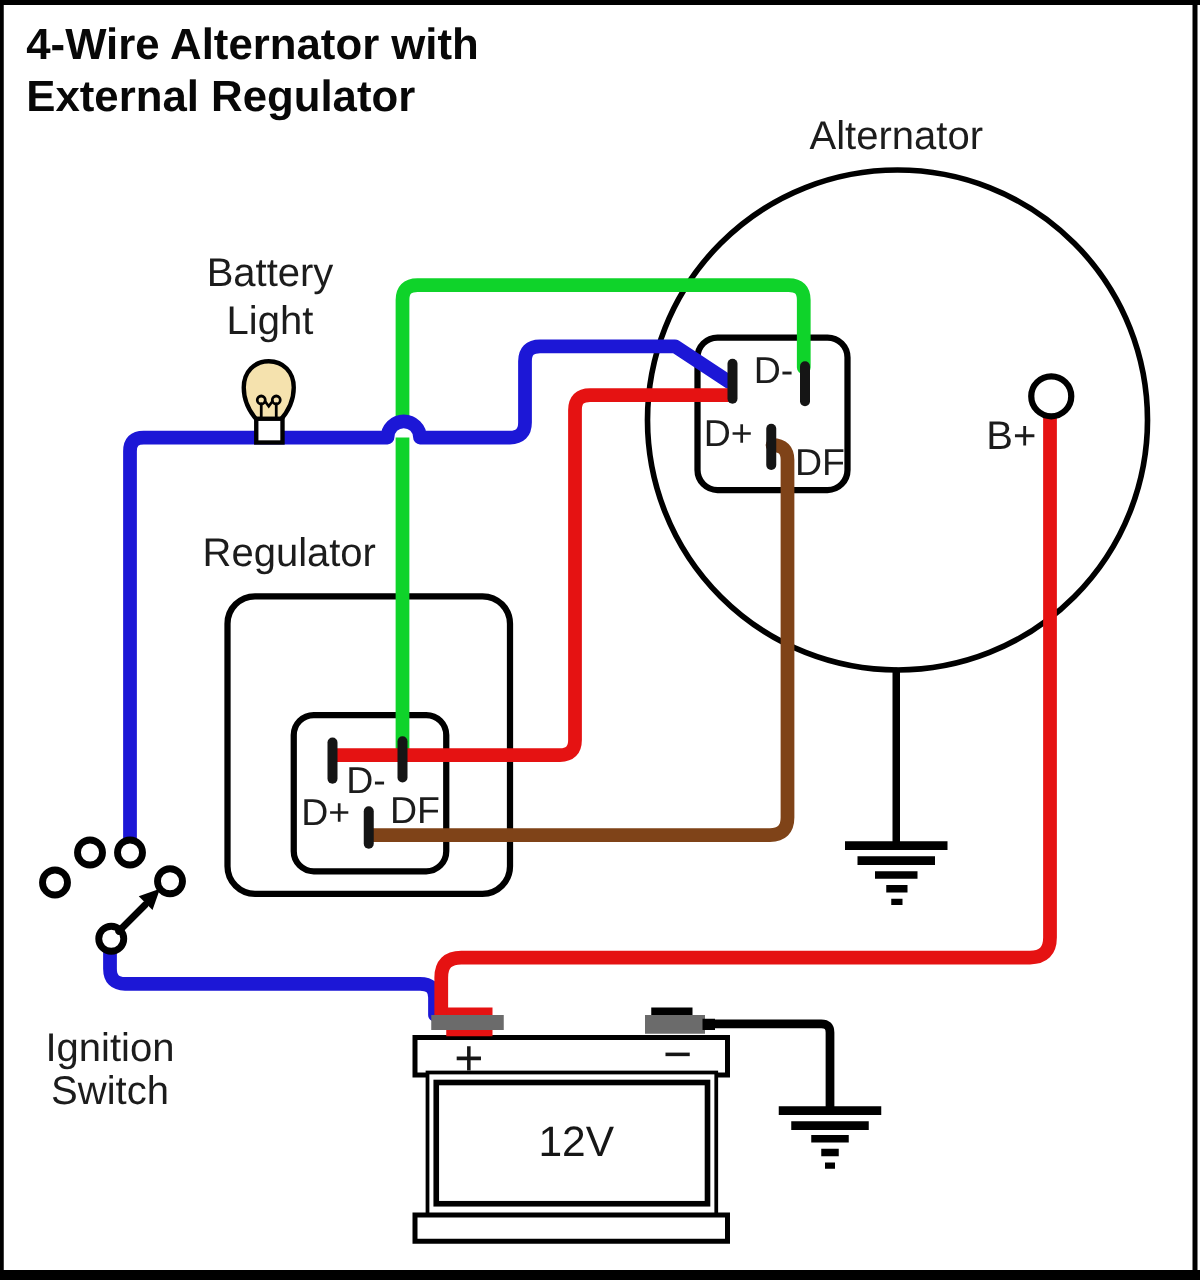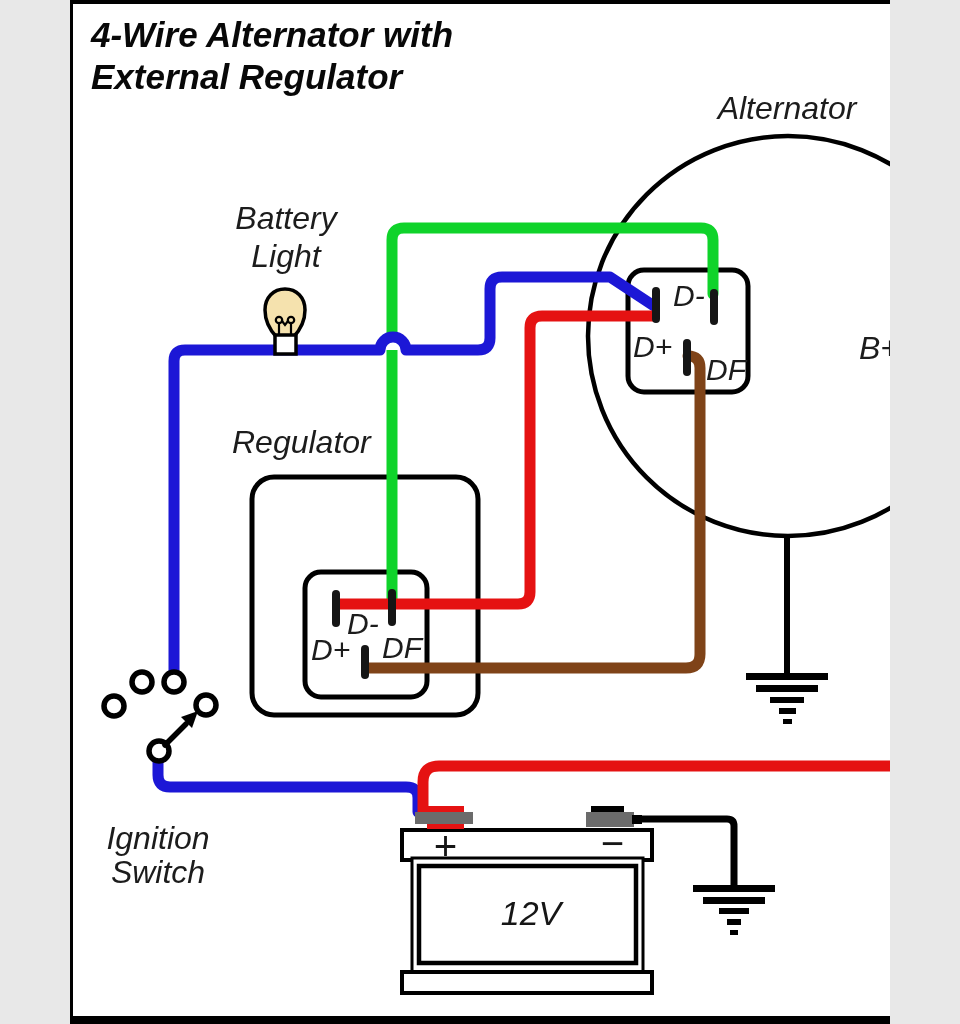--- a/index.html
+++ b/index.html
@@ -1,16 +1,16 @@
 <!DOCTYPE html>
 <html style="--background: #ffffff; --wire-green: #0fd32a; --wire-blue: #1c17d6; --wire-red: #e51212; --wire-brown: #7f4318; --wire-black: #000000; --bulb-fill: #f5e2ae; --terminal-gray: #6b6b6b; --ink: #000000;"><head>
 <meta charset="utf-8">
 <style>
   html,body{margin:0;padding:0;background:#e8e8e8;}
-  .stage{position:relative;width:820px;height:1024px;margin:0 auto;background:var(--background,#fff);overflow:hidden;font-style:italic;}
+  .stage{position:relative;width:960px;height:1024px;margin:0 auto;background:var(--background,#fff);overflow:hidden;}
   svg{display:block;width:960px;height:1024px;}
   text{font-family:"Liberation Sans","DejaVu Sans",sans-serif;fill:#161616;}
   .t-title{font-size:35px;font-weight:bold;fill:#080808;}
   .t-label{font-size:32px;fill:#1c1c1c;}
   .t-pin{font-size:30px;fill:#1c1c1c;}
   .t-volt{font-size:34px;}
   .t-sign{font-size:40px;}
   .mid{text-anchor:middle;}
   .wire{fill:none;stroke-linecap:round;stroke-linejoin:round;stroke-width:11px;}
   .wire-green{stroke:var(--wire-green,#0fd32a);}

